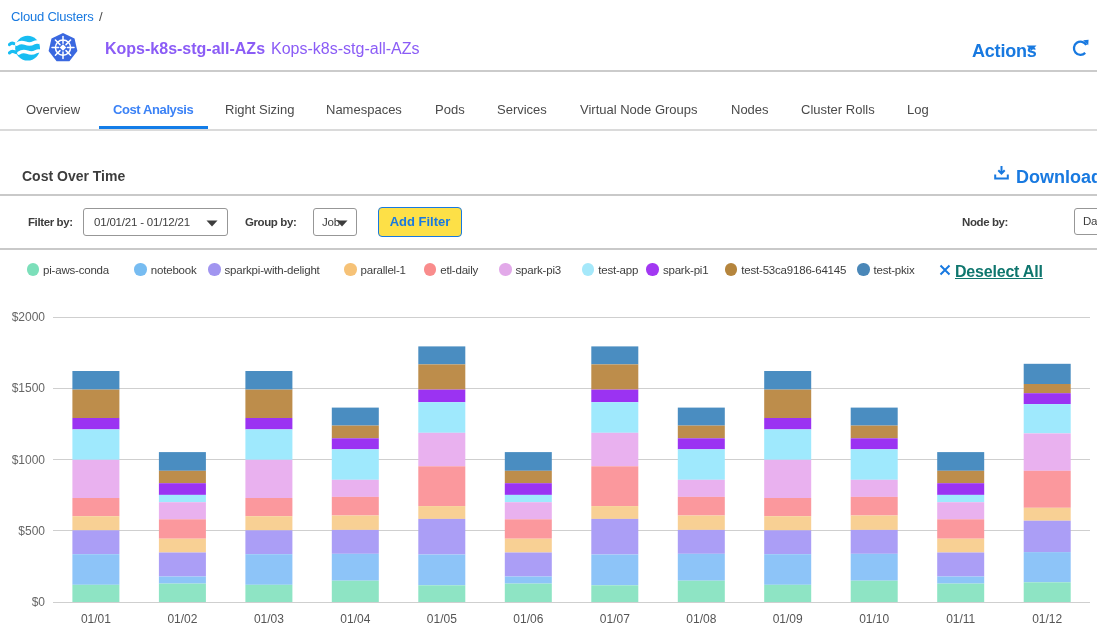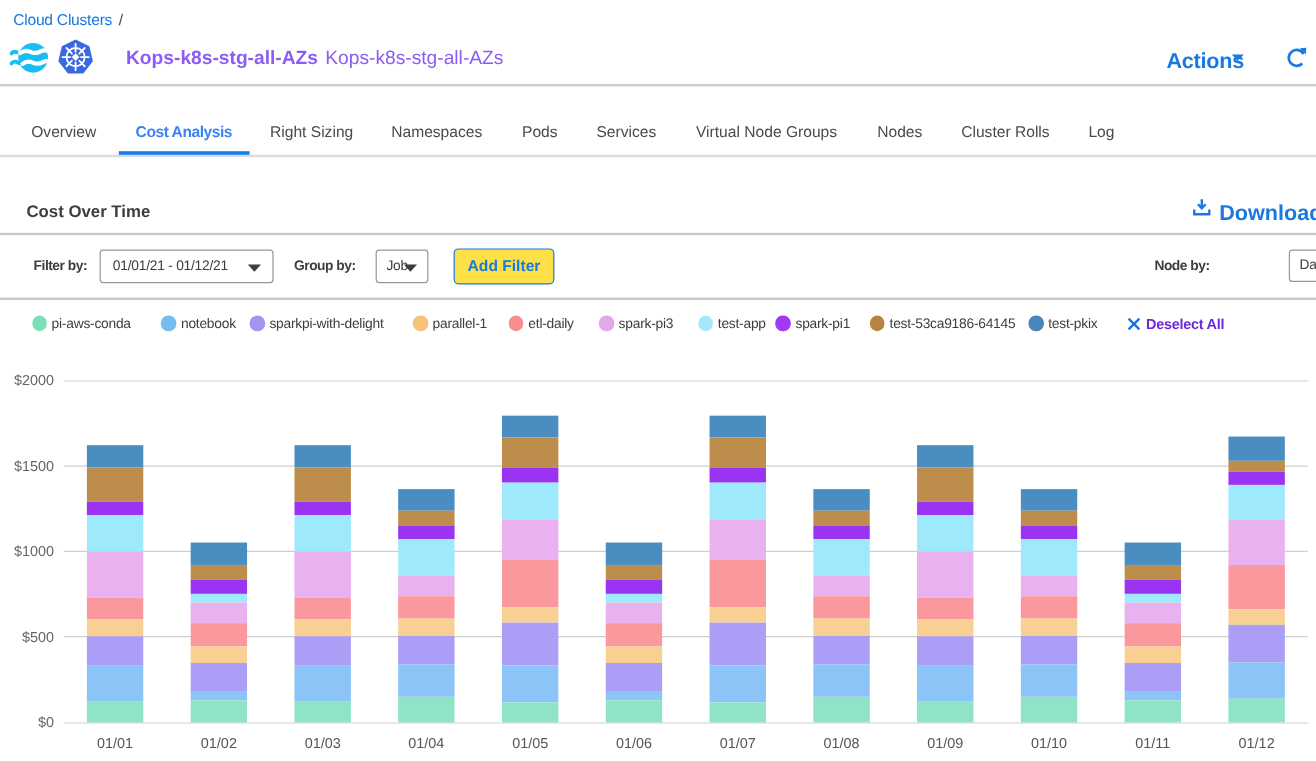--- a/index.html
+++ b/index.html
@@ -107,21 +107,21 @@
   <span class="li" style="left:344px;"><i style="background:#f6c277;"></i>parallel-1</span>
   <span class="li" style="left:423.8px;"><i style="background:#f98c8c;"></i>etl-daily</span>
   <span class="li" style="left:499px;"><i style="background:#e2a9e9;"></i>spark-pi3</span>
   <span class="li" style="left:581.7px;"><i style="background:#a5e8fa;"></i>test-app</span>
   <span class="li" style="left:646.4px;"><i style="background:#a238f2;"></i>spark-pi1</span>
   <span class="li" style="left:724.8px;"><i style="background:#b5853d;"></i>test-53ca9186-64145</span>
   <span class="li" style="left:857px;"><i style="background:#4a87b8;"></i>test-pkix</span>
   <svg class="abs" style="left:939px; top:264px;" width="12" height="12" viewBox="0 0 12 12">
       <path d="M1.5 1.5 L10.5 10.5 M10.5 1.5 L1.5 10.5" stroke="#1879e0" stroke-width="2"></path>
     </svg>
-  <div class="abs" style="left:955px; top:263px; font-size:12px; letter-spacing:-0.2px; font-weight:bold; color:#6d28d9;">Deselect All</div>
+  <div class="abs" style="left:955px; top:263px; font-size:16px; letter-spacing:-0.2px; font-weight:bold; color:#0f766e;text-decoration:underline;">Deselect All</div>
 
   <svg class="abs" style="left:0; top:300px;" width="1097" height="334" viewBox="0 0 1097 334">
     <g stroke="#cfcfcf" stroke-width="1">
       <line x1="53" y1="17.5" x2="1090" y2="17.5"></line>
       <line x1="53" y1="88.5" x2="1090" y2="88.5"></line>
       <line x1="53" y1="159.5" x2="1090" y2="159.5"></line>
       <line x1="53" y1="230.5" x2="1090" y2="230.5"></line>
       <line x1="53" y1="302.5" x2="1090" y2="302.5"></line>
     </g>
     <g font-size="12" fill="#666" text-anchor="end">

